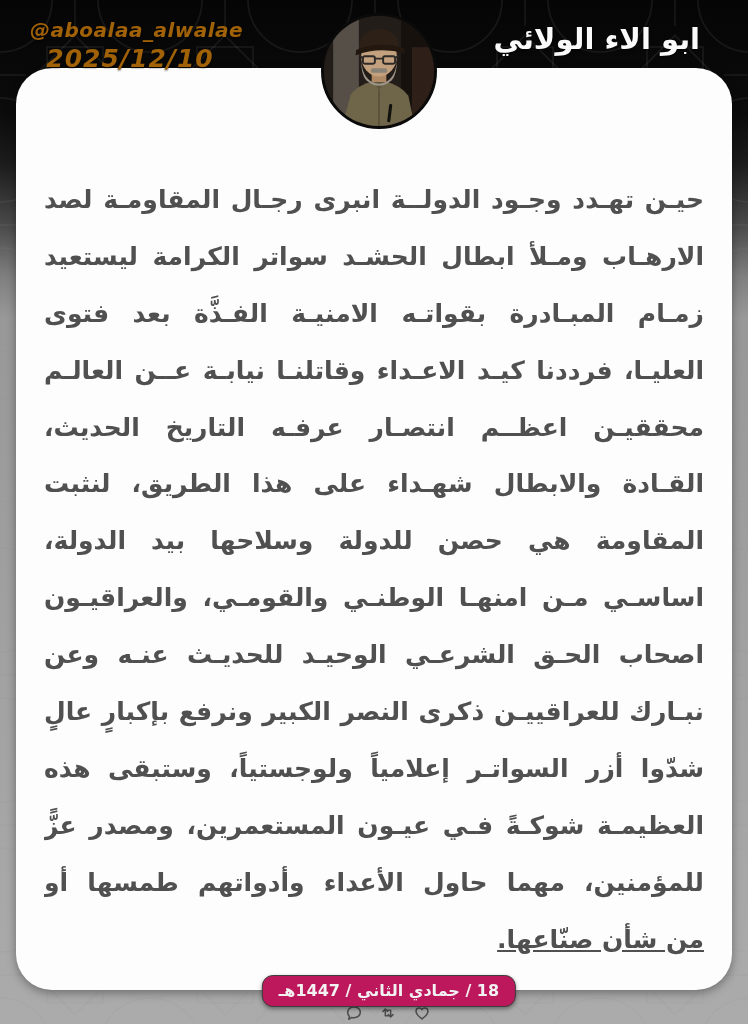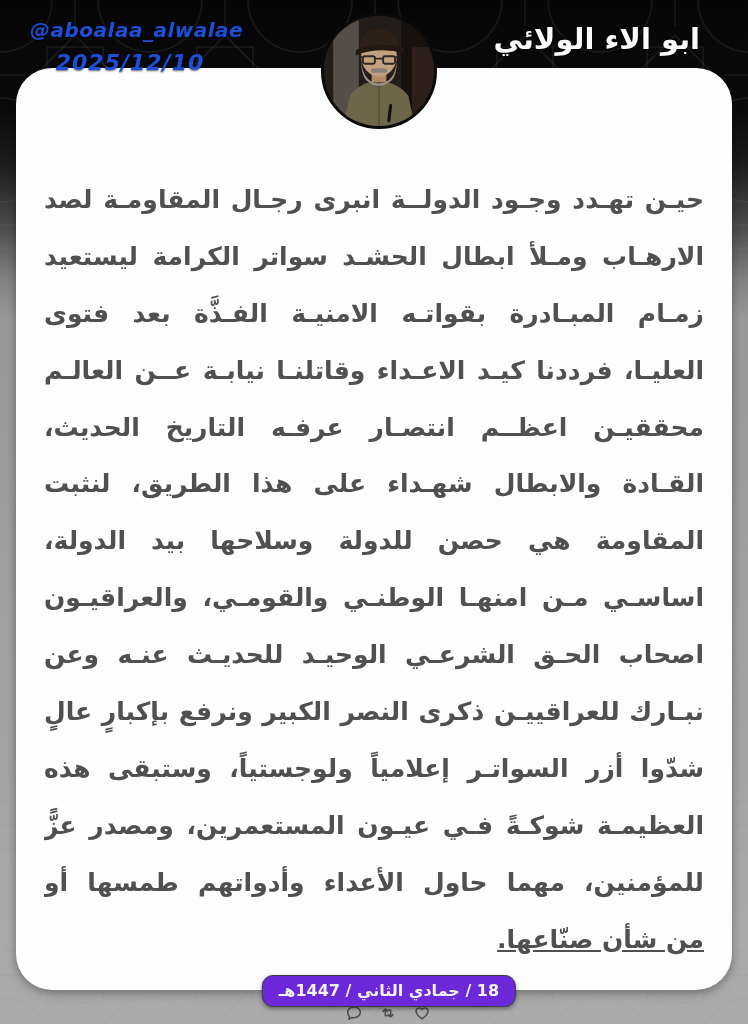--- a/index.html
+++ b/index.html
@@ -21,37 +21,37 @@
   }
   .avatar svg{display:block;width:100%;height:100%;}
   .header-name{
     position:absolute;top:22px;right:48px;z-index:2;
     direction:rtl;color:#fafafa;font-size:29px;font-weight:bold;
     text-shadow:0 1px 2px rgba(0,0,0,.6);
     margin-left:26px;
   }
   .header-meta{
     position:absolute;top:18px;left:30px;width:200px;z-index:2;
-    text-align:center;color:#1d4ed8;font-weight:bold;font-style:italic;
+    text-align:center;color:#a16207;font-weight:bold;font-style:italic;
     text-shadow:0 1px 2px rgba(0,0,0,.6);
   }
   .header-meta .handle{font-size:20px;letter-spacing:.5px;}
-  .header-meta .gdate{font-size:22px;letter-spacing:1px;margin-top:8px;}
+  .header-meta .gdate{font-size:25px;letter-spacing:1px;margin-top:2px;}
   .post-body{
     position:absolute;left:44px;right:44px;top:172px;z-index:2;
     direction:rtl;color:#505050;font-weight:bold;font-size:25px;
   }
   .bodyline{
     display:block;height:56.9px;line-height:56.9px;overflow:hidden;
     text-align:justify;text-align-last:justify;white-space:normal;
   }
   .bodyline.lastline{text-align-last:right;text-decoration:underline;}
   .hijri-pill{
     position:absolute;top:975px;left:50%;transform:translateX(calc(-50% + 15px));
-    z-index:6;background:#6d28d9;color:#f2f2f2;border:1px solid #3d3d3d;
+    z-index:6;background:#be185d;color:#f2f2f2;border:1px solid #3d3d3d;
     border-radius:11px;height:30px;line-height:30px;padding:0 16px;
     direction:rtl;font-size:16px;font-weight:bold;white-space:nowrap;
     box-shadow:0 2px 4px rgba(0,0,0,.4);
   }
   .actions{
     position:absolute;top:1004px;left:50%;
     transform:translateX(calc(-50% + 14px));
     z-index:2;display:flex;gap:16px;align-items:center;
   }
   .actions .act{width:18px;height:18px;display:inline-block;cursor:pointer;}

